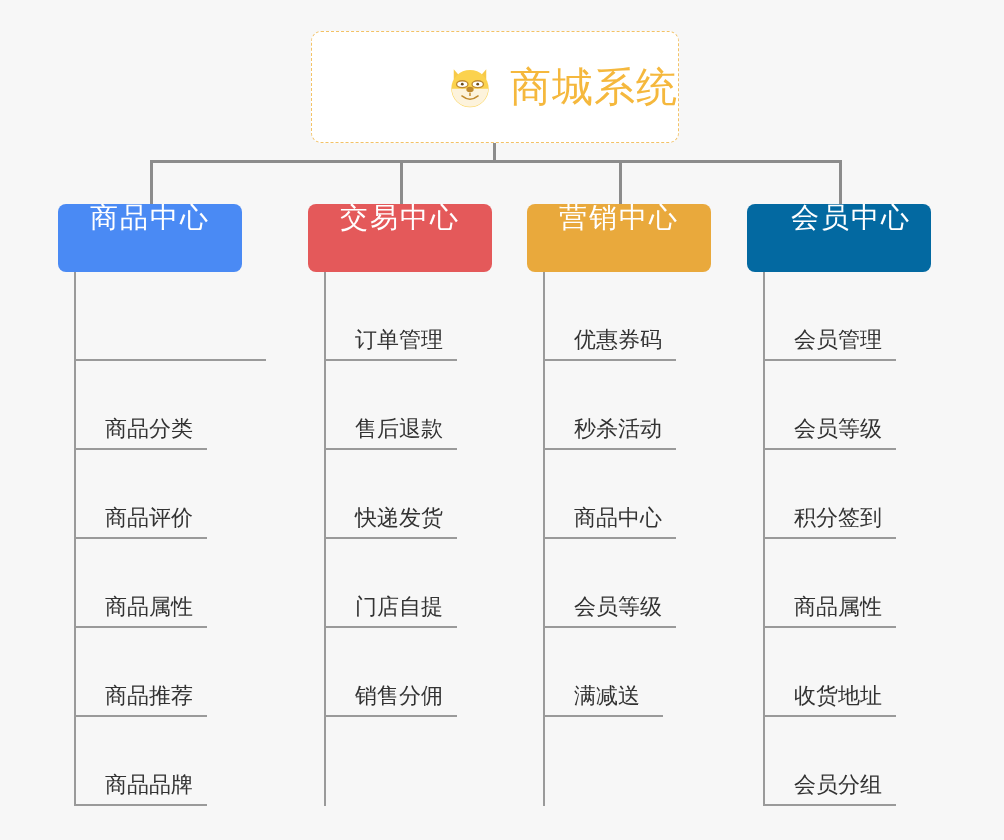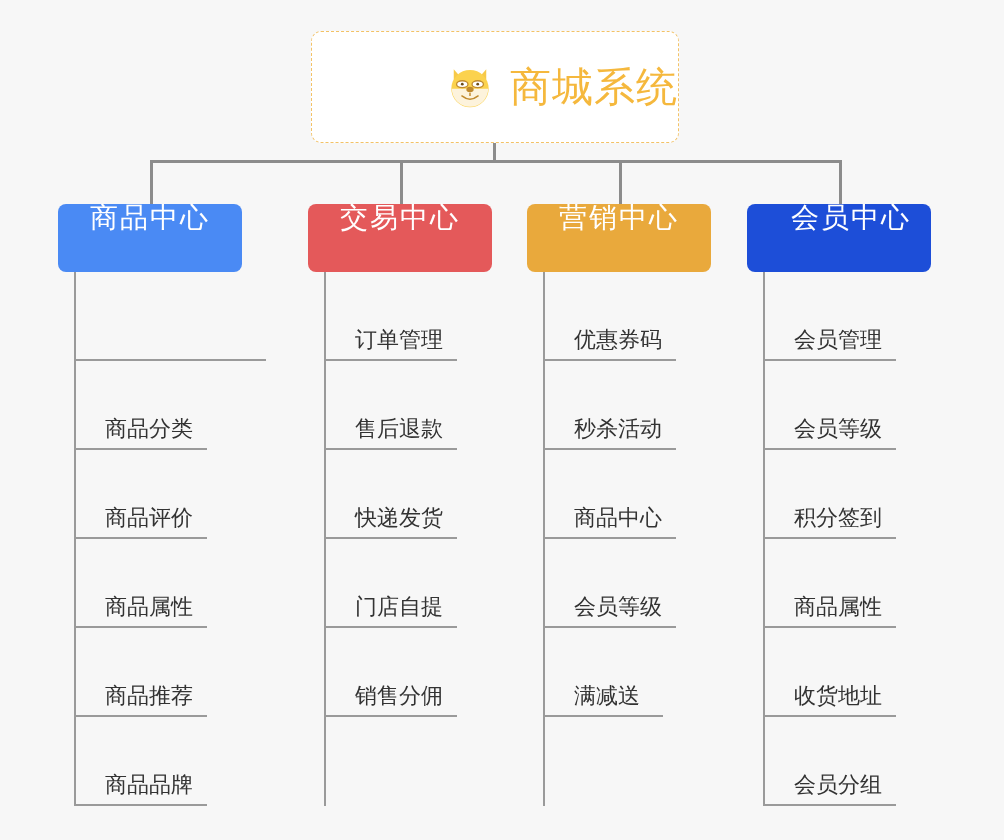--- a/index.html
+++ b/index.html
@@ -232,21 +232,21 @@
         <div class="item-rule" style="background: rgb(154, 154, 154); width: 133px;"></div>
       </div>
       <div class="item">
         <span class="item-label">满减送</span>
         <div class="item-rule" style="background: rgb(154, 154, 154); width: 120px;"></div>
       </div>
     </div>
   </div>
 
   <div class="column" style="left:747px;">
-    <div class="cat-box" style="background: #1d4ed8; padding-left: 24px;">
+    <div class="cat-box" style="background: #0369a1; padding-left: 24px;">
       <span class="cat-label">会员中心</span>
     </div>
     <div class="items">
       <div class="spine" style="background: rgb(154, 154, 154); height: 534px;"></div>
       <div class="item">
         <span class="item-label">会员管理</span>
         <div class="item-rule" style="background: rgb(154, 154, 154); width: 133px;"></div>
       </div>
       <div class="item">
         <span class="item-label">会员等级</span>

